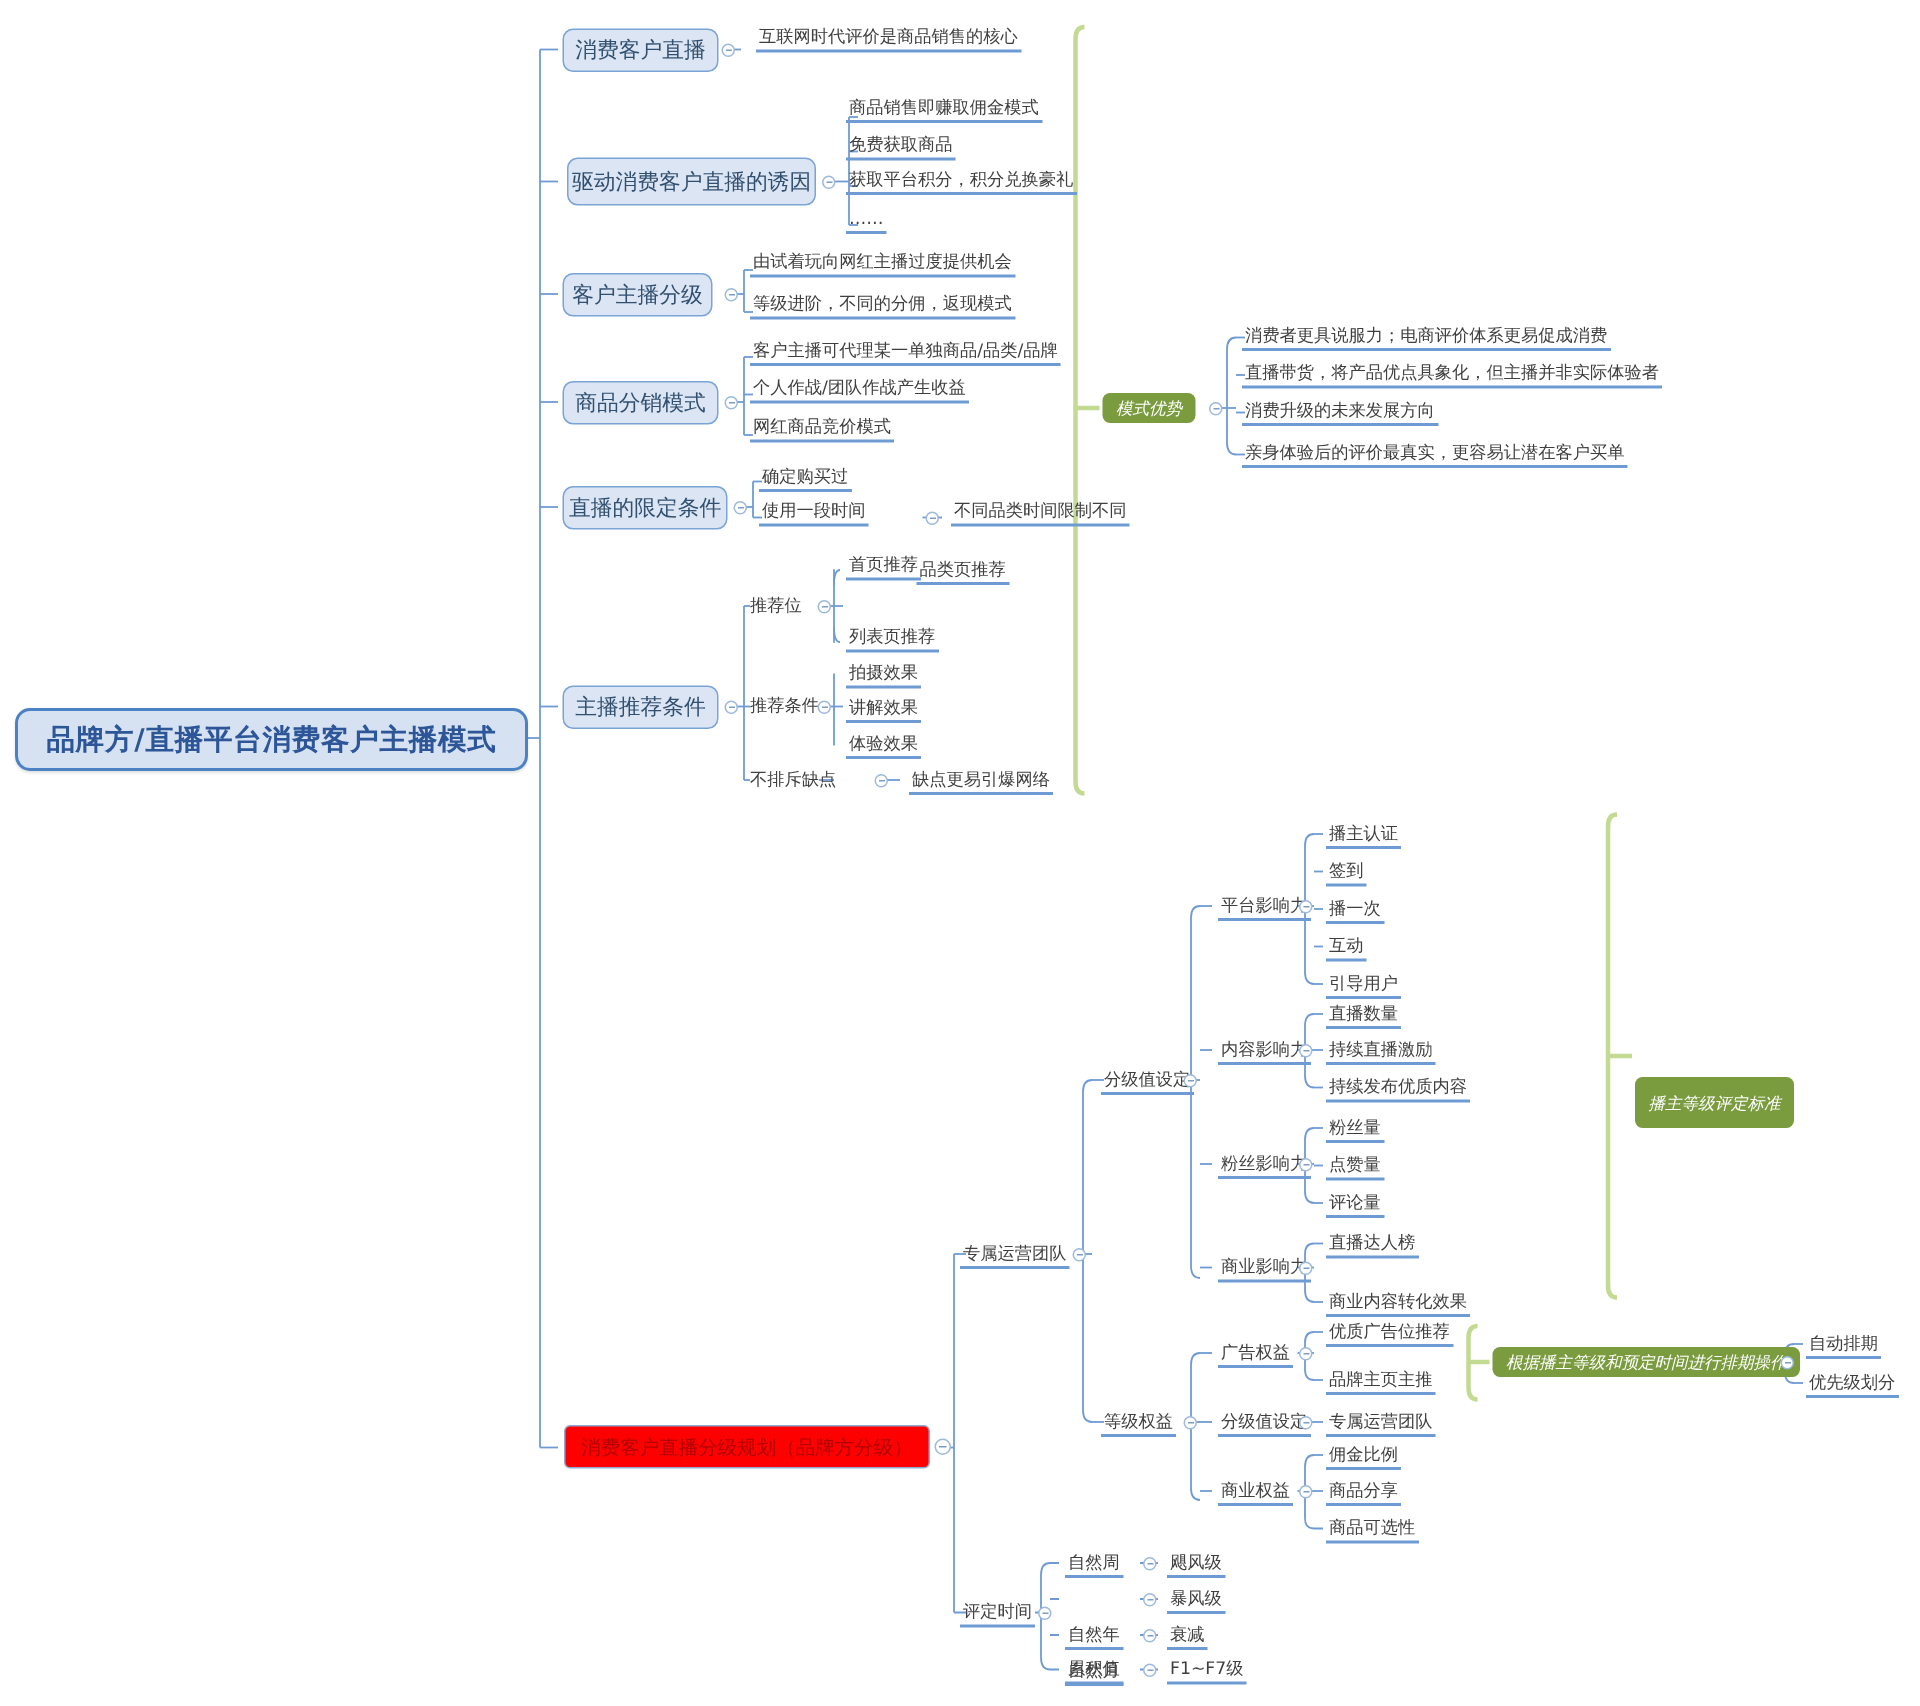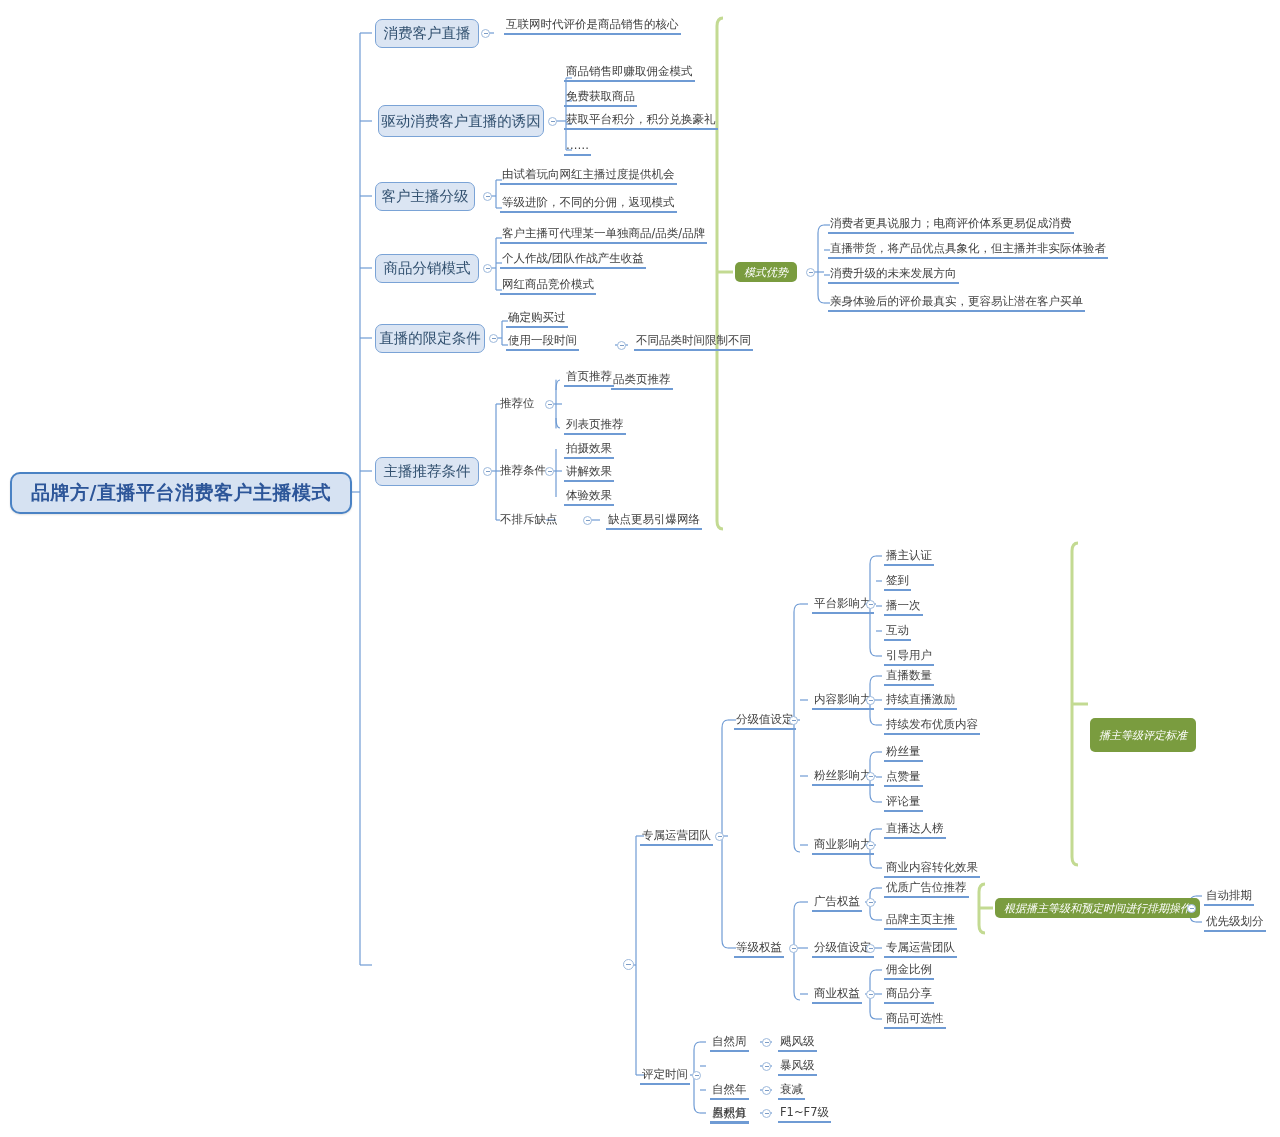--- a/index.html
+++ b/index.html
@@ -290,20 +290,23 @@
 
   <div class="node greennode" style="left:735px;top:262px;height:20px;">
     <span>模式优势</span>
   </div>
   <div class="toggle" style="left:806px;top:268px;"></div>
   <div class="leaf" style="left:828px;top:216px;">消费者更具说服力；电商评价体系更易促成消费</div>
   <div class="leaf" style="left:828px;top:241px;">直播带货，将产品优点具象化，但主播并非实际体验者</div>
   <div class="leaf" style="left:828px;top:266px;">消费升级的未来发展方向</div>
   <div class="leaf" style="left:828px;top:294px;">亲身体验后的评价最真实，更容易让潜在客户买单</div>
 
+  <div class="node rednode" style="left:376px;top:950px;width:244px;height:29px;">
+    <span>消费客户直播分级规划（品牌方分级）</span>
+  </div>
   <div class="toggle big" style="left:623px;top:959px;"></div>
 
   <div class="leaf" style="left:640px;top:828px;">专属运营团队</div>
   <div class="toggle" style="left:715px;top:832px;"></div>
 
   <div class="leaf" style="left:734px;top:712px;">分级值设定</div>
   <div class="toggle" style="left:789px;top:716px;"></div>
 
   <div class="leaf" style="left:812px;top:596px;">平台影响力</div>
   <div class="toggle" style="left:866px;top:600px;"></div>

